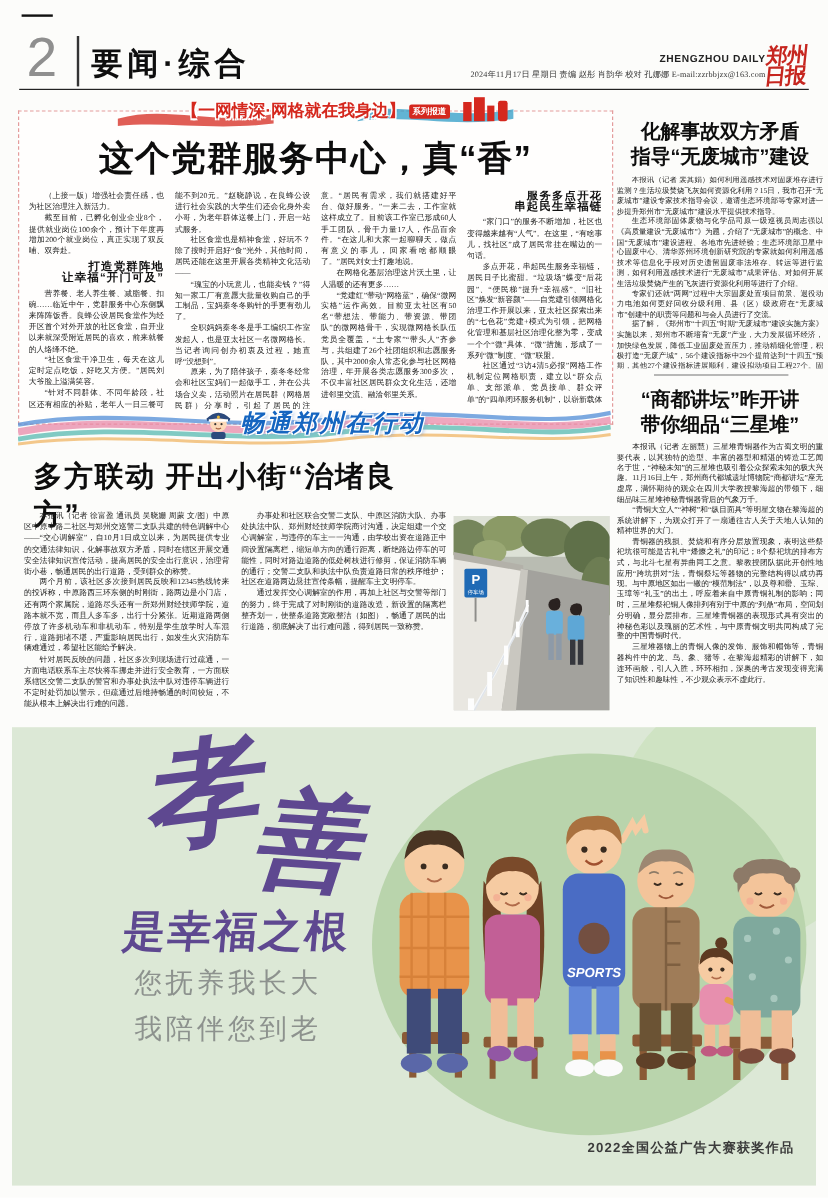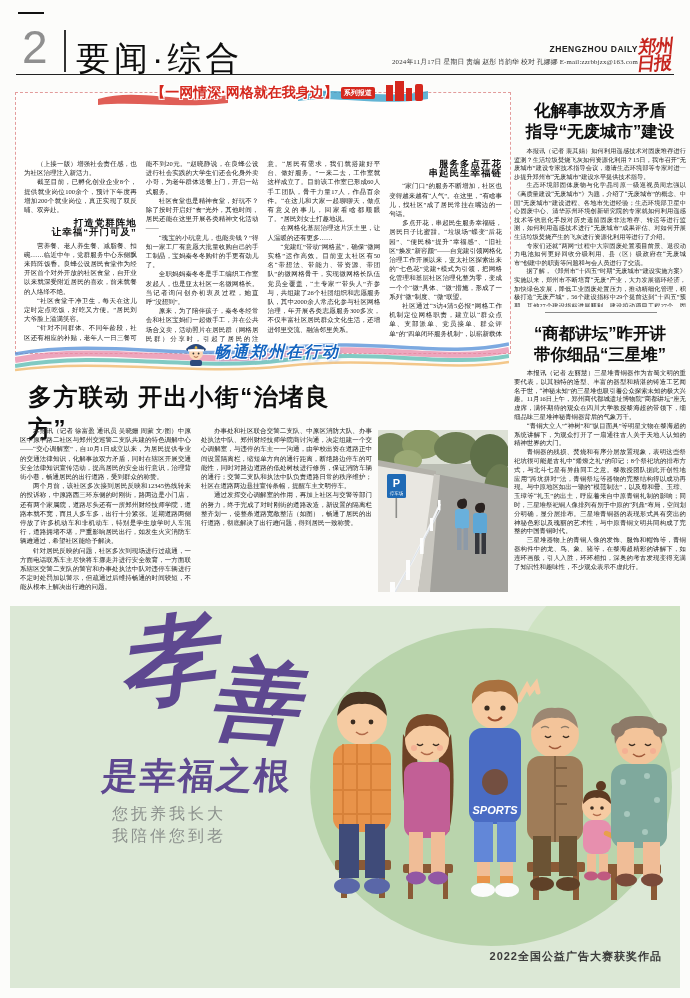--- a/index.html
+++ b/index.html
@@ -2,21 +2,21 @@
 <html><head>
 <meta charset="utf-8">
 <style>
   html,body{margin:0;padding:0;}
   .page{position:relative;width:690px;height:998px;background:#fcfcfa;font-family:"Liberation Serif",serif;overflow:hidden;color:#1c1c1c;}
   .abs{position:absolute;}
   
   .fold-tick{left:18px;top:12px;width:26px;height:2px;background:#111;}
   .page-no{left:22px;top:24px;font-family:"Liberation Sans",sans-serif;font-size:46px;line-height:1;color:#8f8f8f;font-weight:400;}
   .vbar{left:64px;top:30px;width:2px;height:42px;background:#333;}
-  .section-title{left:76px;top:36px;font-family:"Liberation Sans",sans-serif;font-size:34px;font-weight:400;letter-spacing:4px;color:#0e0e0e;}
+  .section-title{left:76px;top:36px;font-family:"Liberation Sans",sans-serif;font-size:26px;font-weight:700;letter-spacing:4px;color:#0e0e0e;}
   .masthead-en{right:52px;top:44px;font-family:"Liberation Sans",sans-serif;font-size:8.5px;font-weight:bold;letter-spacing:.5px;color:#222;}
   .dateline{right:52px;top:57px;font-size:6.8px;color:#333;letter-spacing:.2px;}
   .masthead-logo{right:6px;top:38px;width:46px;font-family:"Liberation Serif",serif;font-size:18px;font-weight:900;color:#c6261f;transform:skewX(-8deg) rotate(-2deg);line-height:.95;letter-spacing:-1px;}
   .header-rule{left:16px;top:74px;width:658px;height:1px;background:#222;}
   
   .a1box{left:15px;top:92px;width:494px;height:260px;border:1px dashed #e39c9c;background:#fffefd;}
   .series-banner{position:absolute;left:50%;top:-14px;transform:translateX(-50%);width:330px;height:28px;}
   .series-row{position:absolute;left:0;top:0;width:100%;height:100%;display:flex;align-items:center;justify-content:center;gap:3px;text-align:center;}
   .series-tag{font-family:"Liberation Sans",sans-serif;font-size:14px;font-weight:900;color:#d5281e;white-space:nowrap;
     text-shadow:1px 1px 0 #fff,-1px -1px 0 #fff,1px -1px 0 #fff,-1px 1px 0 #fff;}
@@ -29,37 +29,37 @@
   
   .rt-title{width:174px;text-align:center;font-family:"Liberation Sans",sans-serif;font-size:16.5px;font-weight:900;line-height:1.28;white-space:pre-line;color:#0d0d0d;}
   .env-title{left:513px;top:100px;}
   .env-body{left:514px;top:147px;width:172px;height:160px;overflow:hidden;font-size:6.2px;line-height:8.6px;}
   .rt-divider{left:545px;top:312px;width:112px;height:1px;background:#8a8a8a;}
   .lec-title{left:513px;top:323px;}
   .lec-body{left:514px;top:369px;width:172px;height:226px;overflow:hidden;font-size:6.4px;line-height:8.8px;}
   
   .traffic-banner{left:15px;top:336px;width:494px;height:40px;}
   .traffic-row{position:absolute;left:0;top:2px;width:100%;display:flex;align-items:center;justify-content:center;gap:6px;}
-  .traffic-label{font-family:"Liberation Sans",sans-serif;font-size:16px;font-weight:900;font-style:italic;color:#1565c0;letter-spacing:2px;
+  .traffic-label{font-family:"Liberation Sans",sans-serif;font-size:20px;font-weight:900;font-style:italic;color:#1565c0;letter-spacing:2px;
     text-shadow:1px 1px 0 #fff,-1px -1px 0 #fff,1px -1px 0 #fff,-1px 1px 0 #fff,2px 2px 3px rgba(120,160,220,.55);text-align:center;}
   
   .street-headline{left:28px;top:381px;width:340px;font-family:"Liberation Sans",sans-serif;font-size:24px;font-weight:900;letter-spacing:1.5px;color:#0d0d0d;}
   .a2body{left:20px;top:426px;width:352px;height:172px;column-count:2;column-gap:10px;column-fill:auto;overflow:hidden;}
   .street-photo{left:378px;top:430px;width:130px;height:162px;}
   
   .ad{left:10px;top:606px;width:670px;height:382px;background:#dce8d6;overflow:hidden;}
   .blob{position:absolute;border-radius:50%;}
   .blob1{left:300px;top:22px;width:362px;height:318px;background:#b9d4ac;}
   .blob2{left:505px;top:-30px;width:210px;height:210px;background:#cfe3c3;}
   .calli{position:absolute;font-family:"Liberation Serif",serif;font-weight:900;color:#5e4890;font-style:italic;}
   .calli1{left:108px;top:-8px;font-size:96px;transform:rotate(-7deg);}
   .calli2{left:200px;top:36px;font-size:88px;transform:rotate(4deg);}
   .ad-title{position:absolute;left:92px;top:146px;font-family:"Liberation Sans",sans-serif;font-size:36px;font-weight:900;color:#5e4890;letter-spacing:2px;transform:skewX(-5deg);}
-  .ad-line{position:absolute;left:102px;font-family:"Liberation Sans",sans-serif;font-size:16px;color:#8d928e;letter-spacing:3px;}
-  .ad-line1{top:198px;} .ad-line2{top:220px;font-family:Liberation Mono, monospace;}
+  .ad-line{position:absolute;left:102px;font-family:"Liberation Sans",sans-serif;font-size:23px;color:#8d928e;letter-spacing:3px;}
+  .ad-line1{top:198px;} .ad-line2{top:236px;font-family:Liberation Mono, monospace;}
   .family{position:absolute;left:295px;top:58px;width:375px;height:300px;}
   .ad-credit{position:absolute;right:18px;bottom:24px;font-family:"Liberation Sans",sans-serif;font-size:11px;font-weight:bold;color:#3c3c3c;letter-spacing:1px;}
 </style>
 </head>
 <body>
 
 <div class="page">
 
   <div class="abs fold-tick"></div>
   <div class="abs page-no">2</div>
@@ -80,20 +80,21 @@
           <rect x="297" y="2" width="9" height="20"></rect>
           <rect x="308" y="9" width="6" height="13"></rect>
           <rect x="317" y="5" width="8" height="17" rx="2"></rect>
         </g>
       </svg>
       <div class="series-row">
         <span class="series-tag">【一网情深·网格就在我身边】</span>
         <span class="series-badge">系列报道</span>
       </div>
     </div>
+    <div class="main-headline">这个党群服务中心，真“香”</div>
     <div class="a1body bodytext">
         <p>（上接一版）增强社会责任感，也为社区治理注入新活力。</p>
         <p>截至目前，已孵化创业企业8个，提供就业岗位100余个，预计下年度再增加200个就业岗位，真正实现了双反哺、双奔赴。</p>
         <h3 class="subhead" style="white-space: pre-line;">打造党群阵地
 让幸福“开门可及”</h3>
         <p>营养餐、老人养生餐、减脂餐、扣碗……临近中午，党群服务中心东侧飘来阵阵饭香。良蜂公设居民食堂作为经开区首个对外开放的社区食堂，自开业以来就深受附近居民的喜欢，前来就餐的人络绎不绝。</p>
         <p>“社区食堂干净卫生，每天在这儿定时定点吃饭，好吃又方便。”居民刘大爷脸上溢满笑容。</p>
         <p>“针对不同群体、不同年龄段，社区还有相应的补贴，老年人一日三餐可能不到20元。”赵晓静说，在良蜂公设进行社会实践的大学生们还会化身外卖小哥，为老年群体送餐上门，开启一站式服务。</p>
         <p>社区食堂也是精神食堂，好玩不？除了按时开启好“食”光外，其他时间，居民还能在这里开展各类精神文化活动——</p>
         <p>“瑰宝的小玩意儿，也能卖钱？”得知一家工厂有意愿大批量收购自己的手工制品，宝妈秦冬冬购针的手更有劲儿了。</p>

